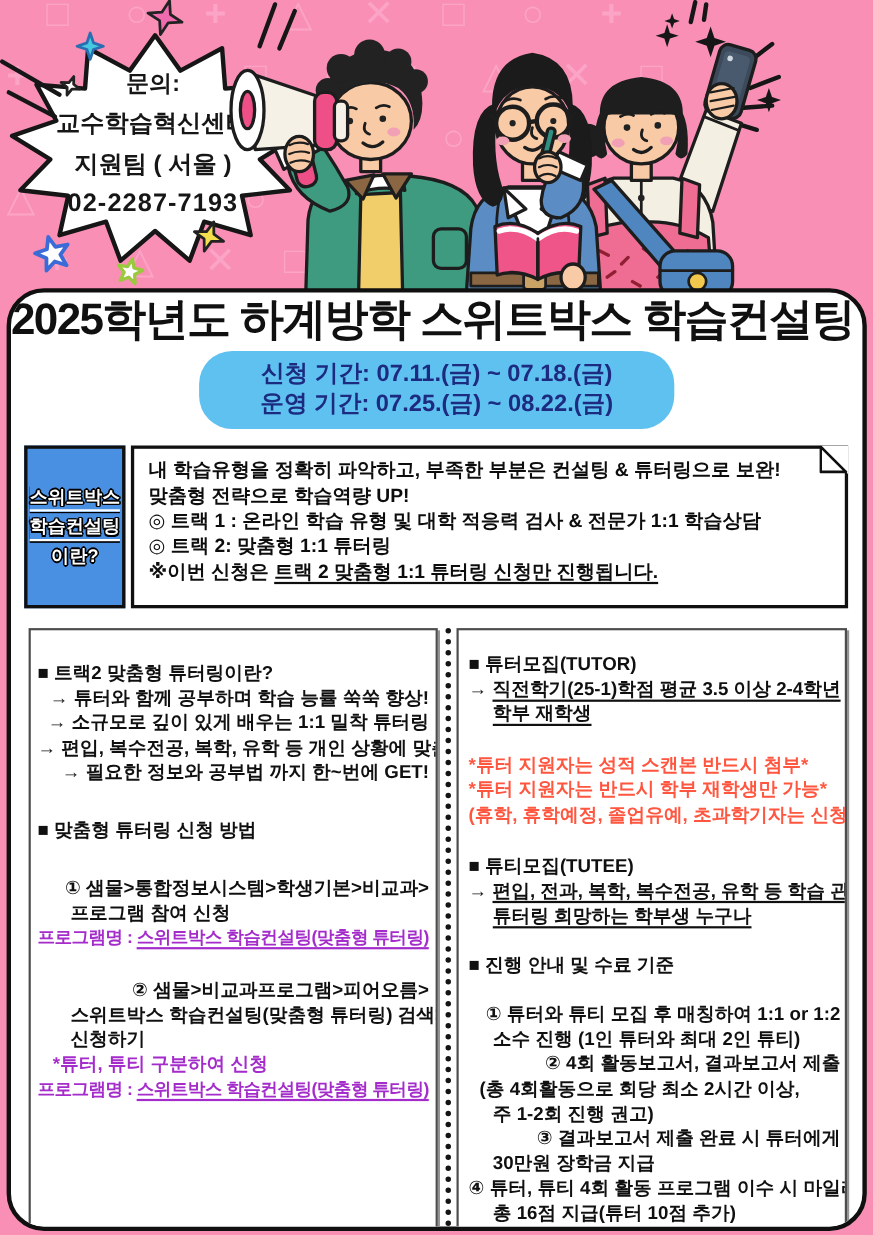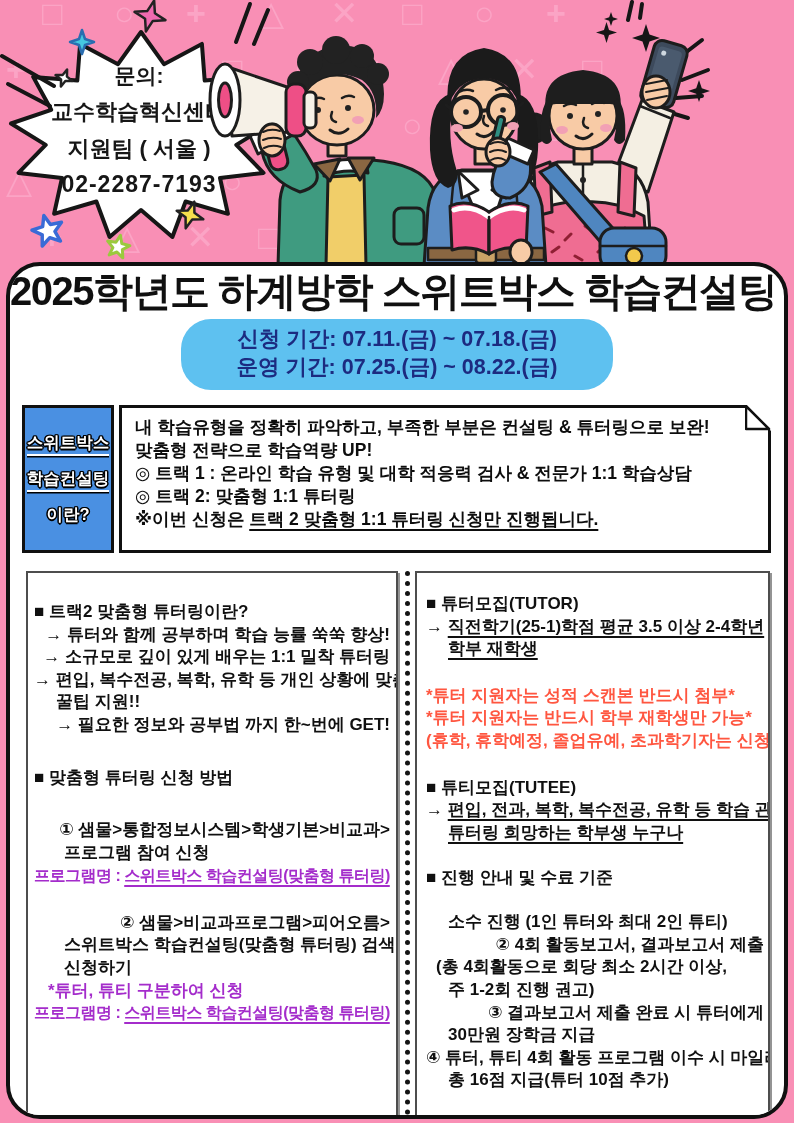--- a/index.html
+++ b/index.html
@@ -24,21 +24,21 @@
   .card { position:absolute; left:6px; right:6px; top:262px; bottom:4px;
     background:#ffffff; border:4px solid #101010; border-radius:34px; overflow:hidden; }
   .page-title { margin-top:4px; text-align:center; font-size:40px; font-weight:900;
     letter-spacing:-1.5px; color:#101010; white-space:nowrap; line-height:1.05; }
   .period-pill { width:432px; margin:7px auto 0; background:#5ec1f0; border-radius:30px;
     padding:7px 10px 9px; text-align:center; color:#1c2b80; font-weight:800;
     font-size:21.5px; line-height:1.28; }
 
   .intro-row { display:flex; gap:5px; margin:15px 13px 0 12px; height:148px; }
   .intro-label { width:92px; background:#4a90e2; border:3px solid #101010;
-    display:flex; flex-direction:column; align-items:center; justify-content:center; gap:12px;
+    display:flex; flex-direction:column; align-items:center; justify-content:center; gap:3px;
     color:#fff; font-weight:800; font-size:16.5px;
     text-shadow:-1.5px 0 #000,1.5px 0 #000,0 -1.5px #000,0 1.5px #000,-1px -1px #000,1px 1px #000,-1px 1px #000,1px -1px #000; }
   .intro-label .ul { border-bottom:2.5px solid #fff; box-shadow:0 1.5px 0 #000; }
   .intro-box { position:relative; flex:1; border:3px solid #101010; padding:8px 40px 0 13px;
     font-size:17.5px; font-weight:600; color:#0d0d0d; line-height:1.32; white-space:nowrap; }
   .dogear { position:absolute; top:-3px; right:-3px; }
   .u { text-decoration:underline; text-decoration-thickness:2px; text-underline-offset:4px; }
 
   .columns { display:flex; margin:18px 14px 0 16px; height:554px; }
   .colbox { border:2px solid #4d4d4d; box-shadow:2px 2px 0 0 #949494; background:#fff;
@@ -309,21 +309,20 @@
         <div><span>※이번 신청은 </span><span class="u">트랙 2 맞춤형 1:1 튜터링 신청만 진행됩니다.</span></div>
       </div>
     </div>
 
     <div class="columns">
       <div class="colbox col-left">
         <div class="t">■ 트랙2 맞춤형 튜터링이란?</div>
         <div class="nw">→ 튜터와 함께 공부하며 학습 능률 쑥쑥 향상!</div>
         <div class="nw">→ 소규모로 깊이 있게 배우는 1:1 밀착 튜터링</div>
         <div class="nw">→ 편입, 복수전공, 복학, 유학 등 개인 상황에 맞춘</div>
-        <div class="cont">꿀팁 지원!!</div>
         <div class="nw">→ 필요한 정보와 공부법 까지 한~번에 GET!</div>
         <div class="gap30"></div>
         <div class="t">■ 맞춤형 튜터링 신청 방법</div>
         <div class="gap30"></div>
         <div class="nw">① 샘물&gt;통합정보시스템&gt;학생기본&gt;비교과&gt;</div>
         <div class="cont2">프로그램 참여 신청</div>
         <div class="purple"><span>프로그램명 : </span><span class="u">스위트박스 학습컨설팅(맞춤형 튜터링)</span></div>
         <div class="gap26"></div>
         <div class="nw">② 샘물&gt;비교과프로그램&gt;피어오름&gt;</div>
         <div class="cont2 nw">스위트박스 학습컨설팅(맞춤형 튜터링) 검색&gt;</div>
@@ -342,20 +341,21 @@
         <div class="orange">*튜터 지원자는 성적 스캔본 반드시 첨부*</div>
         <div class="orange">*튜터 지원자는 반드시 학부 재학생만 가능*</div>
         <div class="orange">(휴학, 휴학예정, 졸업유예, 초과학기자는 신청불가)</div>
         <div class="gap24"></div>
         <div class="t">■ 튜티모집(TUTEE)</div>
         <div class="nw"><span>→ </span><span class="u">편입, 전과, 복학, 복수전공, 유학 등 학습 관련</span></div>
         <div class="cont"><span class="u">튜터링 희망하는 학부생 누구나</span></div>
         <div class="gap22"></div>
         <div class="t">■ 진행 안내 및 수료 기준</div>
         <div class="gap22"></div>
+        <div class="nw">① 튜터와 튜티 모집 후 매칭하여 1:1 or 1:2</div>
         <div class="cont">소수 진행 (1인 튜터와 최대 2인 튜티)</div>
         <div class="nw">② 4회 활동보고서, 결과보고서 제출</div>
         <div class="cont3">(총 4회활동으로 회당 최소 2시간 이상,</div>
         <div class="cont">주 1-2회 진행 권고)</div>
         <div class="nw">③ 결과보고서 제출 완료 시 튜터에게</div>
         <div class="cont">30만원 장학금 지급</div>
         <div class="nw">④ 튜터, 튜티 4회 활동 프로그램 이수 시 마일리지</div>
         <div class="cont">총 16점 지급(튜터 10점 추가)</div>
       </div>
     </div>

